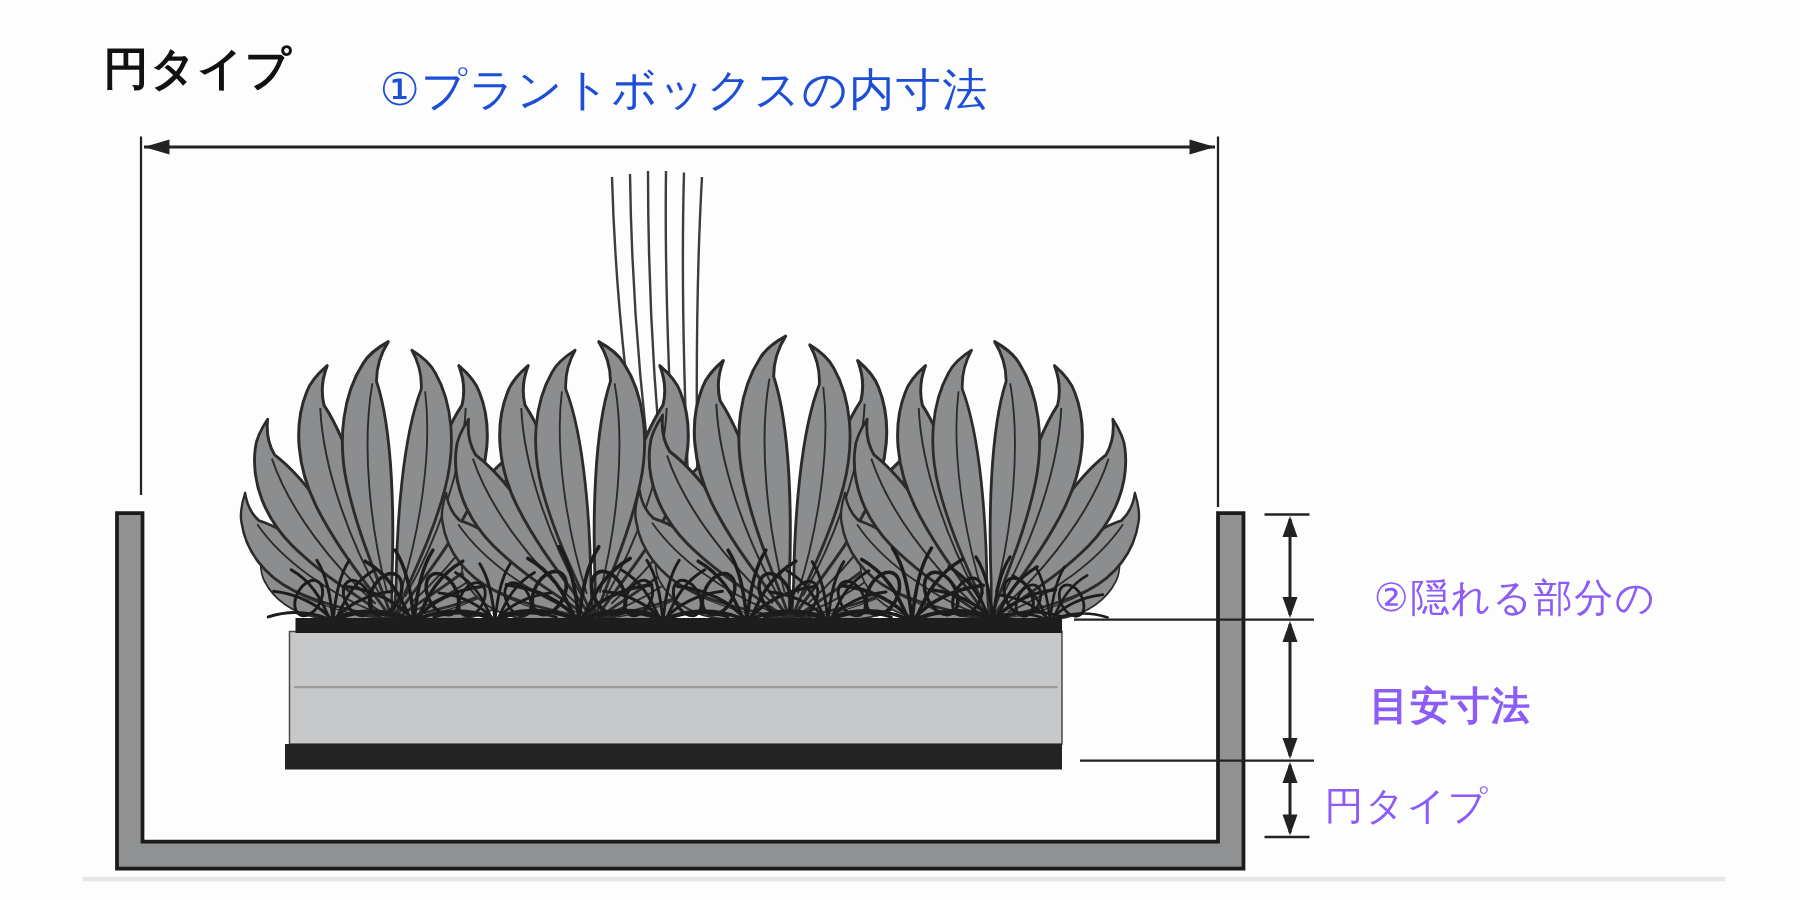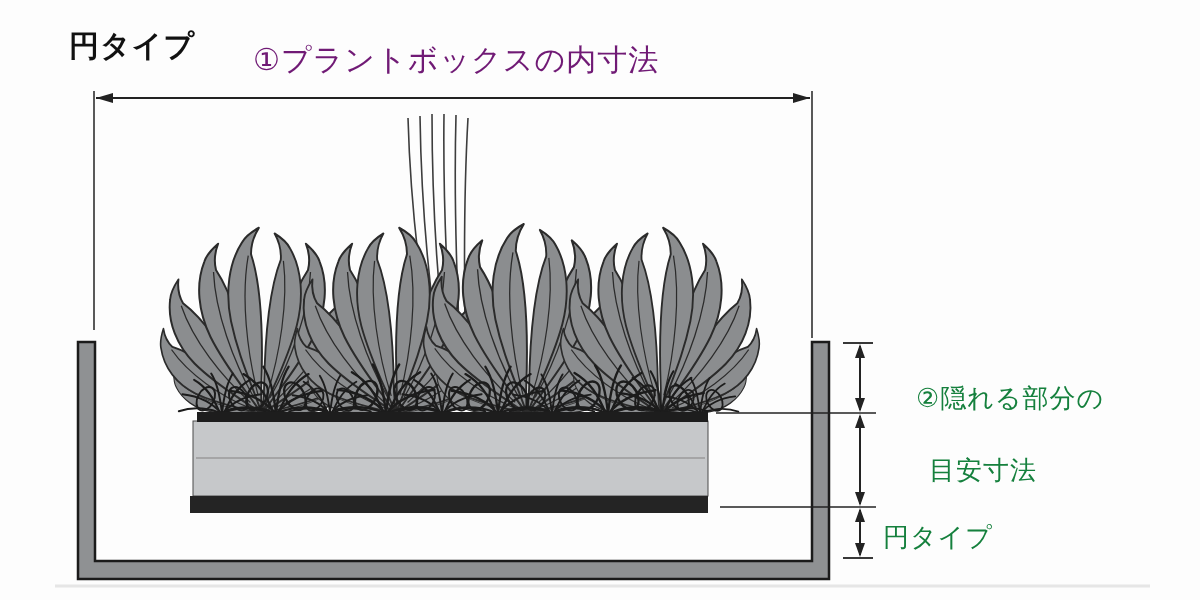--- a/index.html
+++ b/index.html
@@ -5,24 +5,24 @@
   html,body{margin:0;padding:0;background:#ffffff;}
   .canvas{
     position:relative;width:1200px;height:600px;background:#fdfdfd;
     overflow:hidden;
     font-family:"Liberation Sans","DejaVu Sans",sans-serif;
     color:#1a1a1a;
   }
   .canvas svg{position:absolute;left:0;top:0;}
   .label{position:absolute;white-space:pre;letter-spacing:1px;}
   .title{left:33px;top:26px;font-size:30px;font-weight:700;color:#111;margin-left:36px;}
-  .top-dim-label{left:253px;top:40px;font-size:30px;color:#701a75;}
-  .side-label{left:883px;font-size:26px;color:#15803d;line-height:36px;}
+  .top-dim-label{left:253px;top:40px;font-size:30px;color:#1d4ed8;}
+  .side-label{left:883px;font-size:26px;color:#8b5cf6;line-height:36px;}
   .side-label-2{top:344px;}
-  .side-label-2 .line2{margin-left:46px;display:block;}
+  .side-label-2 .line2{margin-left:30px;display:block;font-weight:bold;}
   .side-label-3{top:448px;}
   .side-label-4{top:519px;}
 </style>
 </head>
 <body>
 
 <div class="canvas">
 
   <svg width="1200" height="600" viewBox="0 0 1200 600">
 

